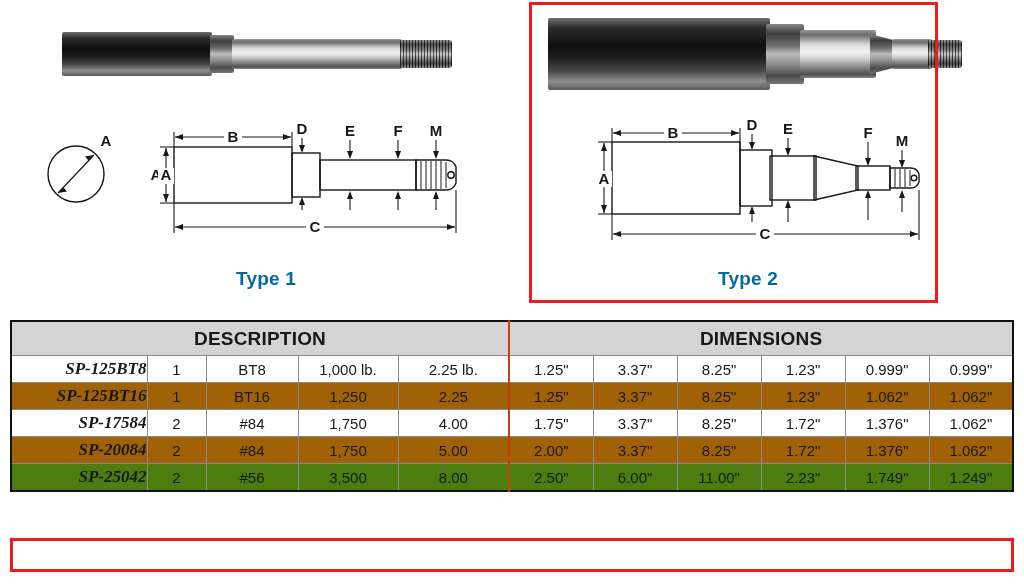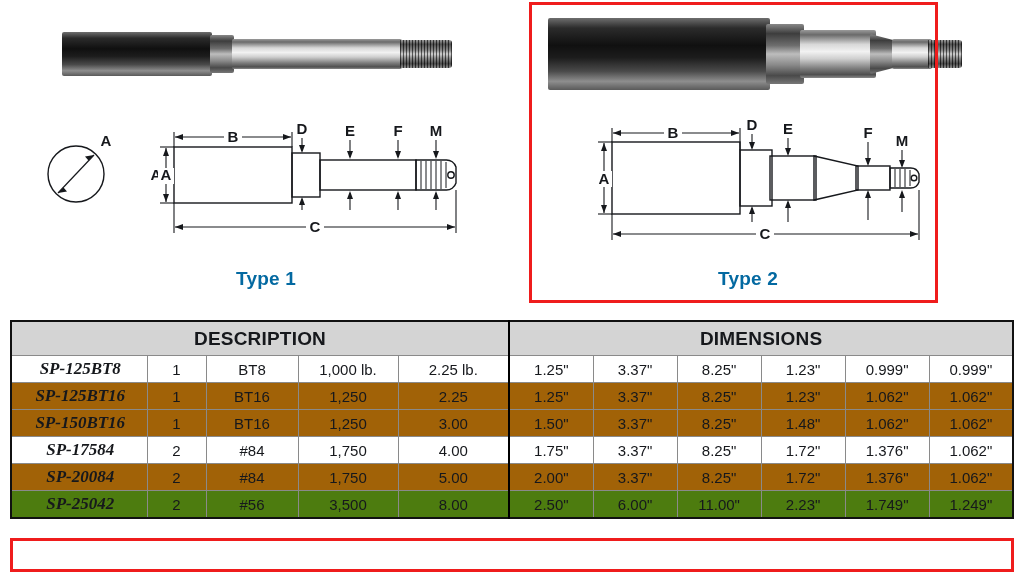--- a/index.html
+++ b/index.html
@@ -69,24 +69,24 @@
   .tbl th{
     background:#d4d4d4;font-weight:bold;
     font-size:17px;letter-spacing:.2px;
   }
   .tbl th.grp{font-size:19px;height:33px;}
   .tbl th.col{height:32px;}
   .tbl tr.alt td{background:#a16207;}
   td.part{
     font-family:"Liberation Serif", serif;
     font-weight:bold;font-style:italic;
-    font-size:17px;text-align:center;padding-left:2px;margin-left:8px;
-  }
-  
-  .tbl .sep{border-left:2px solid #000000;}
+    font-size:17px;text-align:right;padding-left:2px;margin-left:8px;
+  }
+  
+  .tbl .sep{border-left:2px solid #c2410c;}
 
   
   .tbl tr.hl td{position:relative;background:#4d7c0f;}
   .rowbox{
     position:absolute;left:10px;width:1004px;
     box-sizing:border-box;border:3px solid #ef1c1c;
     pointer-events:none;
   }
 </style>
 </head>
@@ -331,33 +331,20 @@
           <td>BT16</td>
           <td>1,250</td>
           <td>2.25</td>
           <td class="sep">1.25"</td>
           <td>3.37"</td>
           <td>8.25"</td>
           <td>1.23"</td>
           <td>1.062"</td>
           <td>1.062"</td>
         </tr>
-        <tr class="alt">
-          <td class="part">SP-150BT16</td>
-          <td>1</td>
-          <td>BT16</td>
-          <td>1,250</td>
-          <td>3.00</td>
-          <td class="sep">1.50"</td>
-          <td>3.37"</td>
-          <td>8.25"</td>
-          <td>1.48"</td>
-          <td>1.062"</td>
-          <td>1.062"</td>
-        </tr>
         <tr>
           <td class="part">SP-17584</td>
           <td>2</td>
           <td>#84</td>
           <td>1,750</td>
           <td>4.00</td>
           <td class="sep">1.75"</td>
           <td>3.37"</td>
           <td>8.25"</td>
           <td>1.72"</td>

